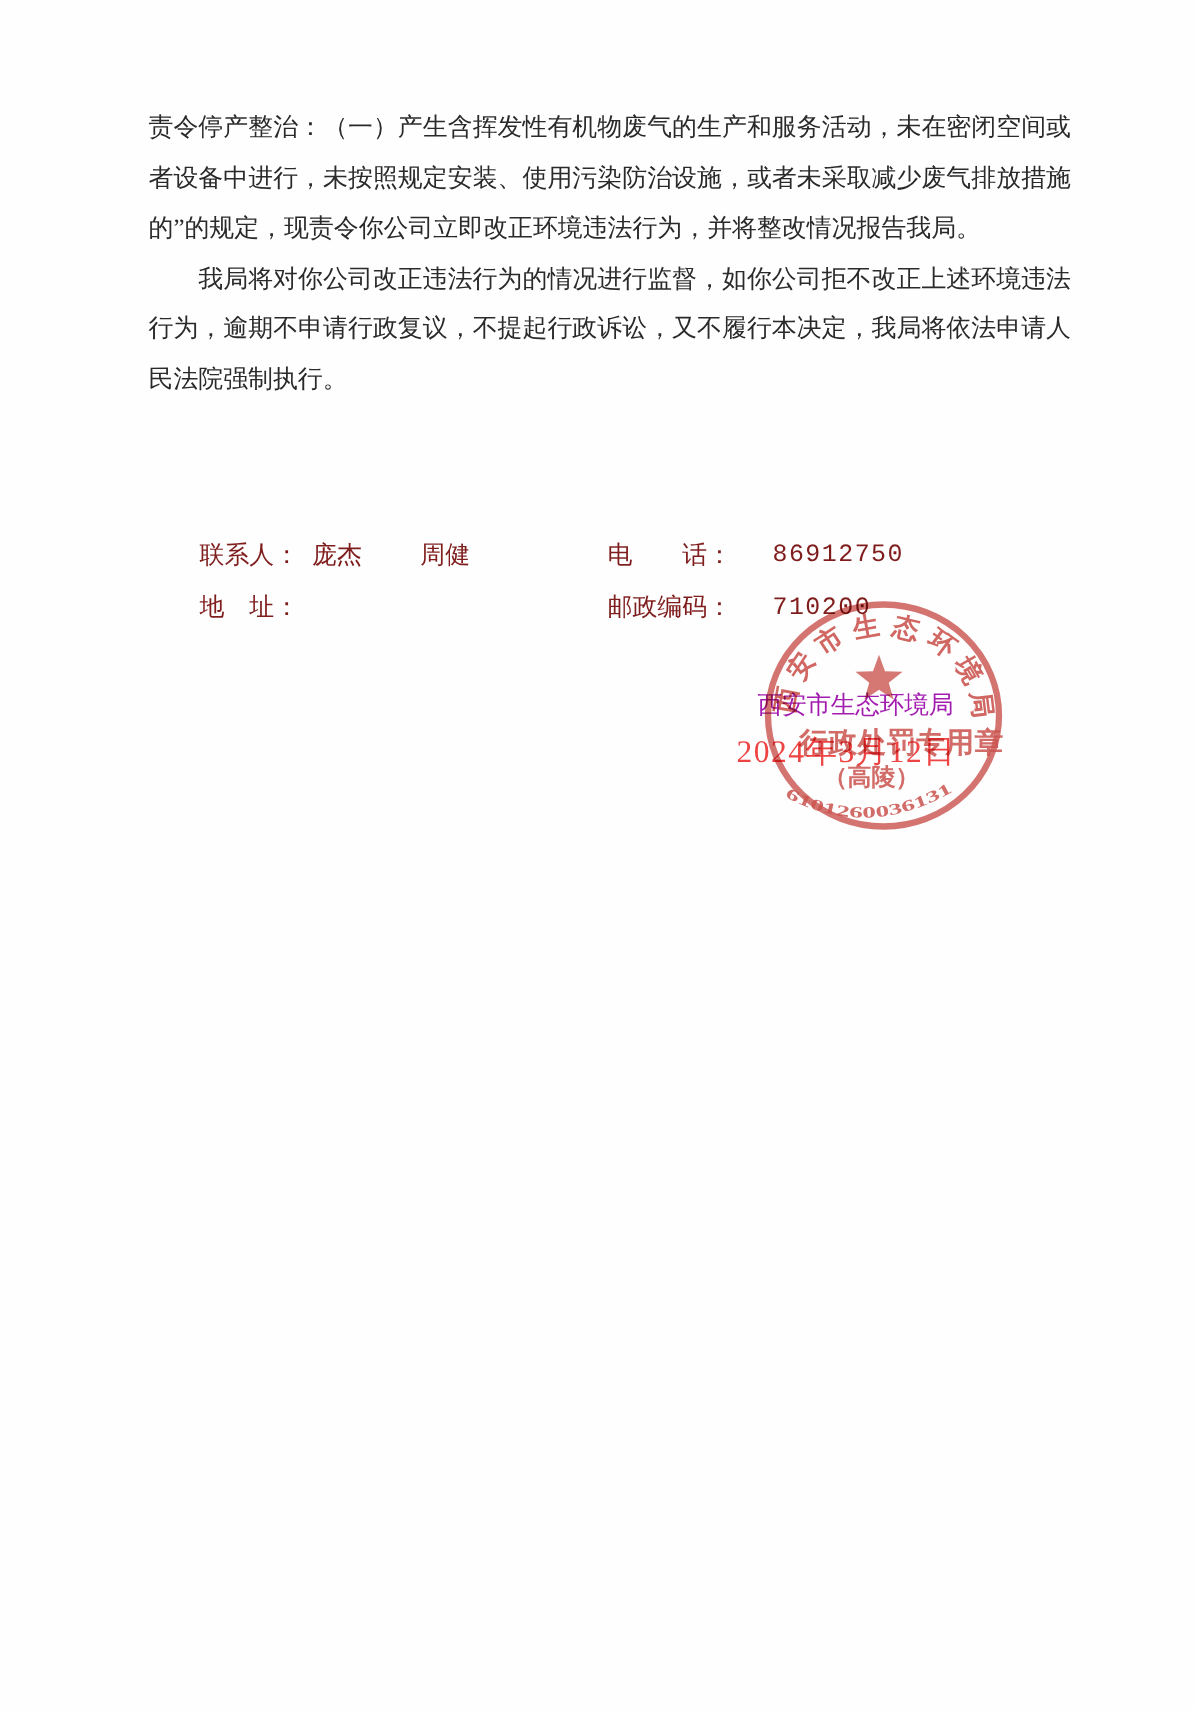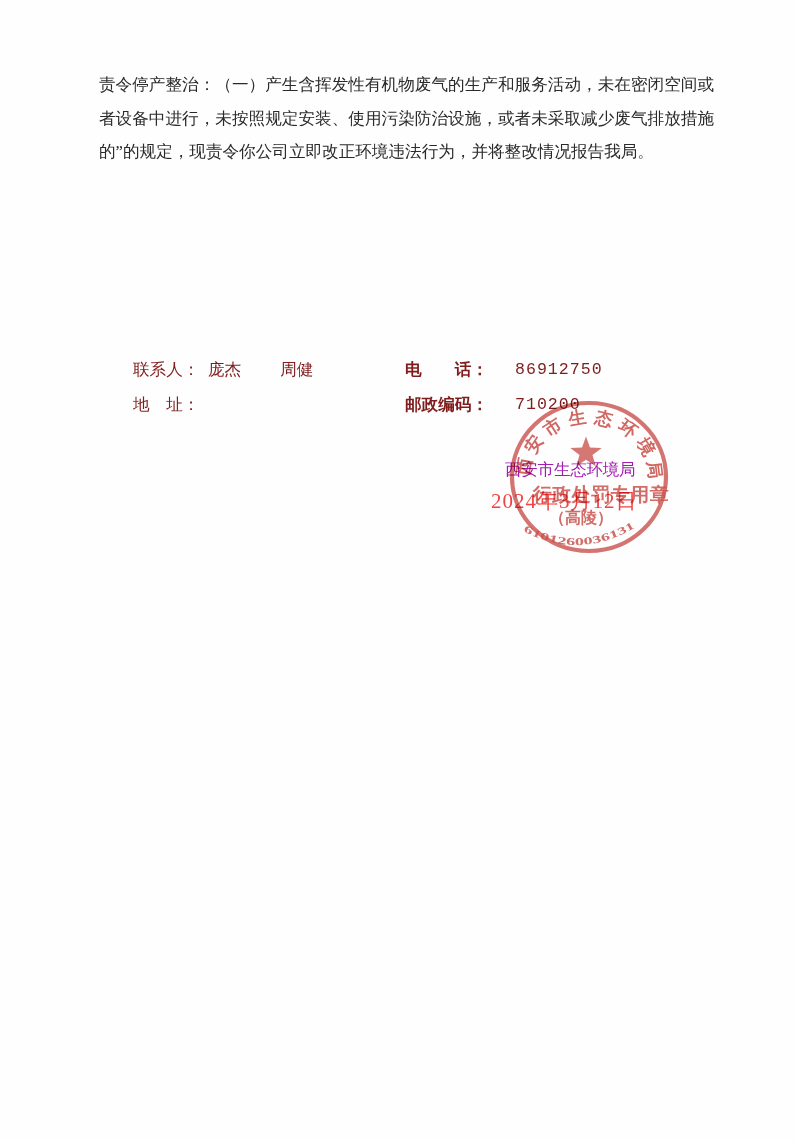--- a/index.html
+++ b/index.html
@@ -16,21 +16,21 @@
     margin:0; font-size:16.6px; line-height:33.5px;
     text-align:justify; text-justify:inter-character;
     word-break:break-all; color:#2a2a2a;
   }
   .para.indent { text-indent:2em; }
   
   .contact { position:absolute; left:99px; top:352px; width:640px; font-size:16.6px; color:#7f1d1d; }
   .c-row { position:relative; height:35px; line-height:35px; }
   .c-label1 { position:absolute; left:34px; }
   .c-val1   { position:absolute; left:109px; }
-  .c-label2 { position:absolute; left:306px;font-weight:bold; }
+  .c-label2 { position:absolute; left:306px; }
   .c-val2   { position:absolute; left:416px; letter-spacing:1px;font-family:Liberation Mono, monospace; }
   .name2 { margin-left:39px; }
   
   .sig-issuer {
     position:absolute; left:505px; top:459px; z-index:2;
     font-size:16.5px; letter-spacing:-0.2px; color:#a21caf; white-space:nowrap;
   }
   .sig-date {
     position:absolute; left:491px; top:487px; z-index:2;
     font-size:21px; letter-spacing:1px; color:#ef4444; white-space:nowrap;
@@ -51,20 +51,21 @@
   .seal-code  { fill:#c7453f; font-size:10.5px; font-weight:bold; opacity:0.85;
                 font-family:"Liberation Serif","DejaVu Serif",serif; }
 </style>
 </head>
 <body>
 
 <div class="page">
 
   <div class="body-text">
     <p class="para">责令停产整治：（一）产生含挥发性有机物废气的生产和服务活动，未在密闭空间或者设备中进行，未按照规定安装、使用污染防治设施，或者未采取减少废气排放措施的”的规定，现责令你公司立即改正环境违法行为，并将整改情况报告我局。</p>
+    <p class="para indent">我局将对你公司改正违法行为的情况进行监督，如你公司拒不改正上述环境违法行为，逾期不申请行政复议，不提起行政诉讼，又不履行本决定，我局将依法申请人民法院强制执行。</p>
   </div>
 
   <div class="contact">
     <div class="c-row">
       <span class="c-label1">联系人：</span>
       <span class="c-val1"><span>庞杰</span><span class="name2">周健</span></span>
       <span class="c-label2">电　　话：</span>
       <span class="c-val2">86912750</span>
     </div>
     <div class="c-row">

